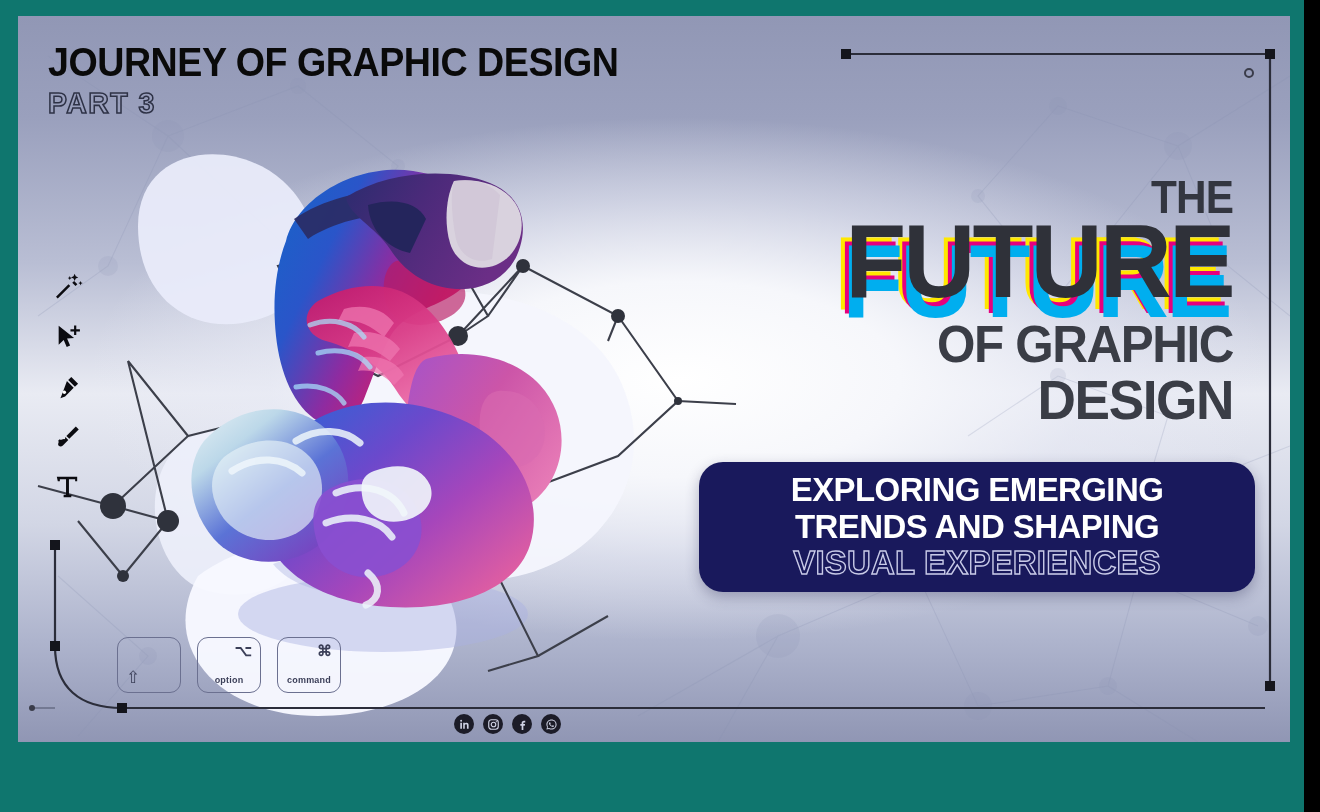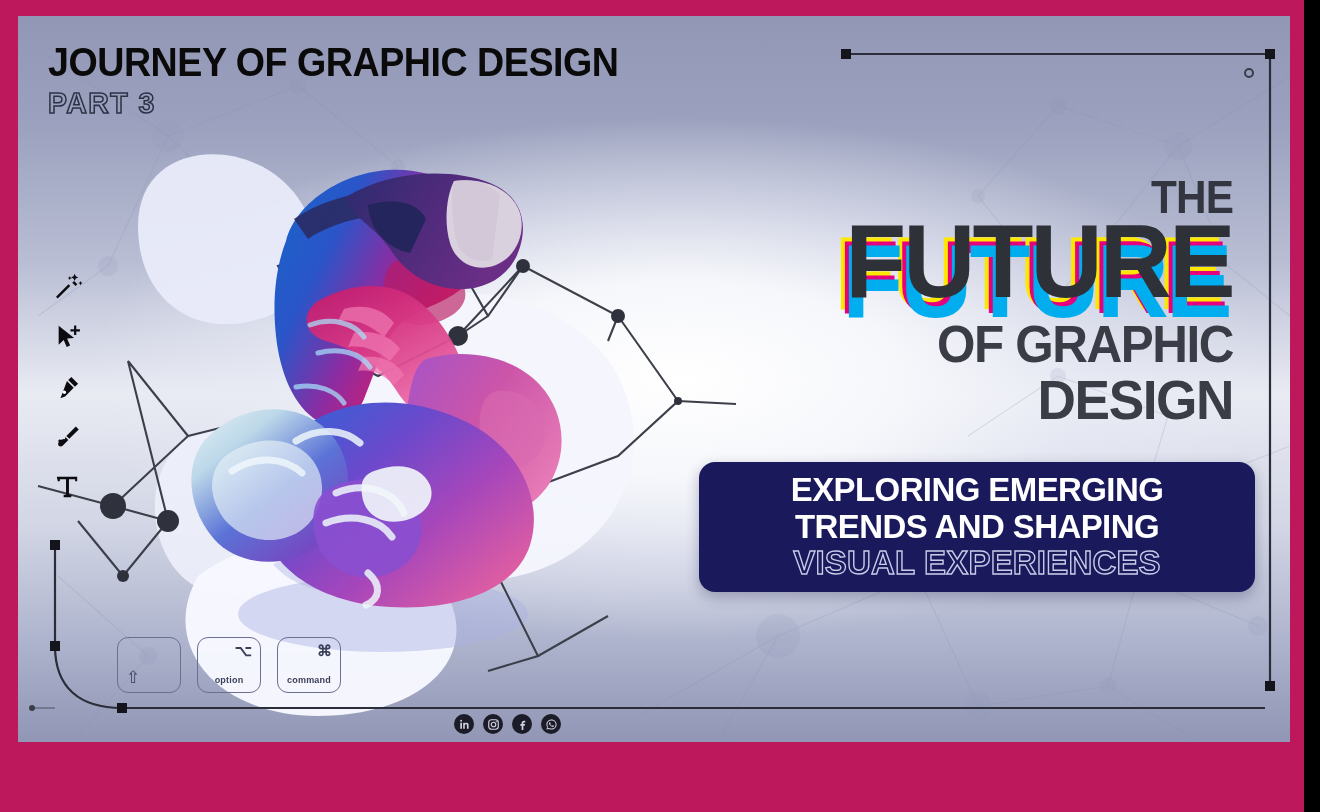--- a/index.html
+++ b/index.html
@@ -2,21 +2,21 @@
 <html><head>
 <meta charset="utf-8">
 <style>
   * { margin:0; padding:0; box-sizing:border-box; }
   html, body {
     width:1320px; height:812px;
     background:#000;
     font-family:"Liberation Sans", sans-serif;
     overflow:hidden;
   }
-  #root { position:relative; width:1304px; height:812px; background:#be185d; }
+  #root { position:relative; width:1304px; height:812px; background:#0f766e; }
 
   
   .canvas {
     position:absolute;
     left:18px; top:16px;
     width:1272px; height:726px;
     overflow:hidden;
     background:
       radial-gradient(ellipse 62% 48% at 52% 50%, #ffffff 0%, #f6f7fb 28%, rgba(232,234,245,0.55) 52%, rgba(255,255,255,0) 75%),
       linear-gradient(180deg, #9197b5 0%, #9aa0bd 14%, #b9bed4 34%, #e9ebf3 52%, #d2d6e5 70%, #aeb4cd 86%, #9096b4 100%);
@@ -84,21 +84,21 @@
     font-size:56px; font-weight:800; color:#3a3d46;
     letter-spacing:-1.5px; line-height:1.02; text-align:right;
     transform:scaleX(0.95); transform-origin:right center;
   }
 
   
   .banner {
     position:absolute; left:681px; top:446px;
     width:556px; height:130px;
     background:#19195c;
-    border-radius:16px;
+    border-radius:24px;
     box-shadow:0 5px 14px rgba(40,40,80,0.32);
     padding:9px 14px 8px;
     text-align:center;
   }
   .bn-l1, .bn-l2 {
     color:#ffffff; font-weight:800; font-size:34px;
     line-height:1.08; letter-spacing:-0.6px;
     transform:scaleX(0.97);
   }
   .bn-l3 {

